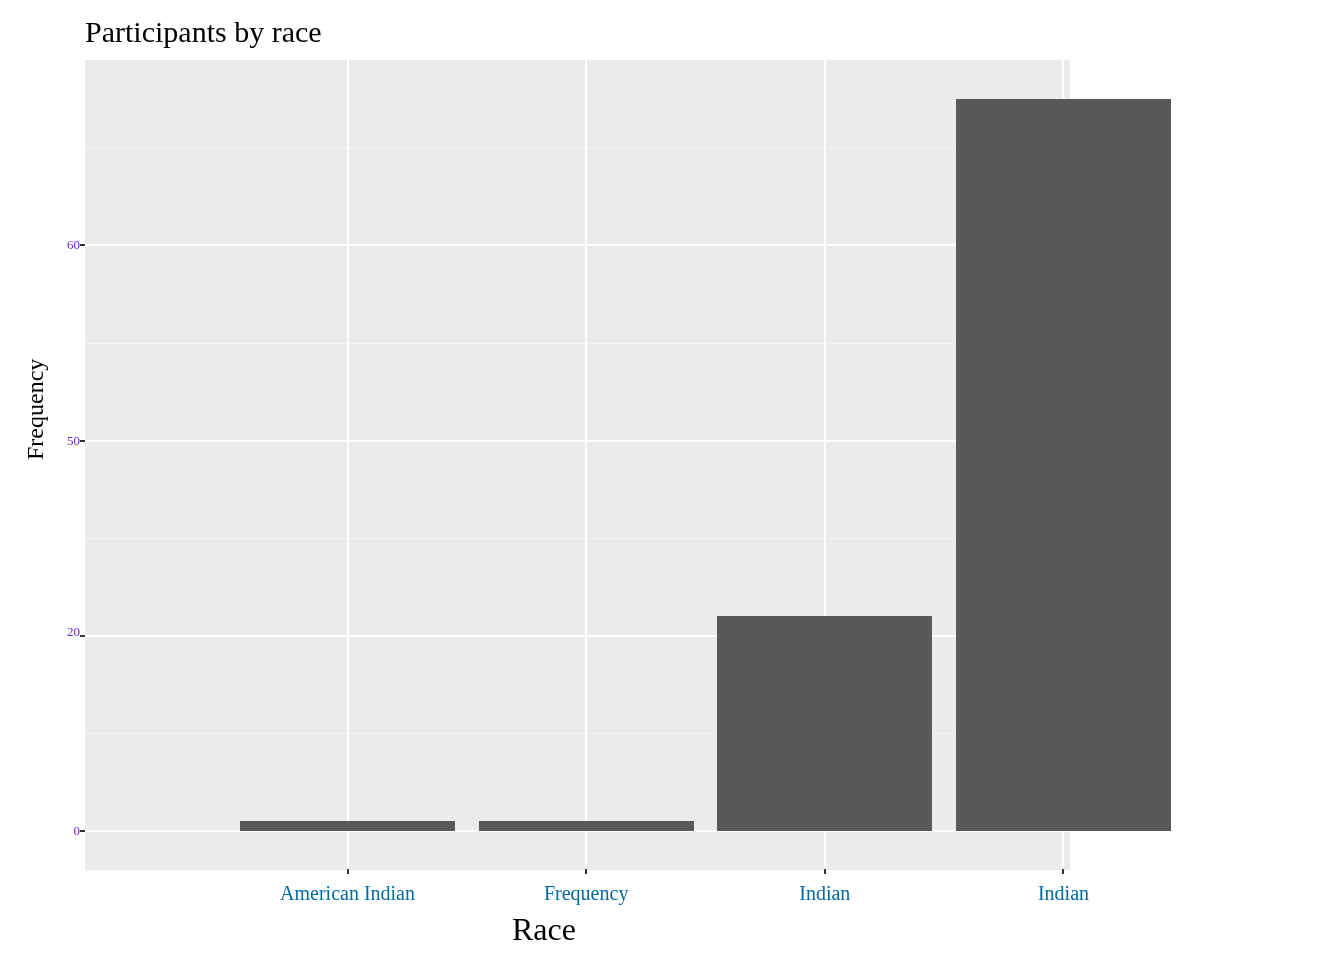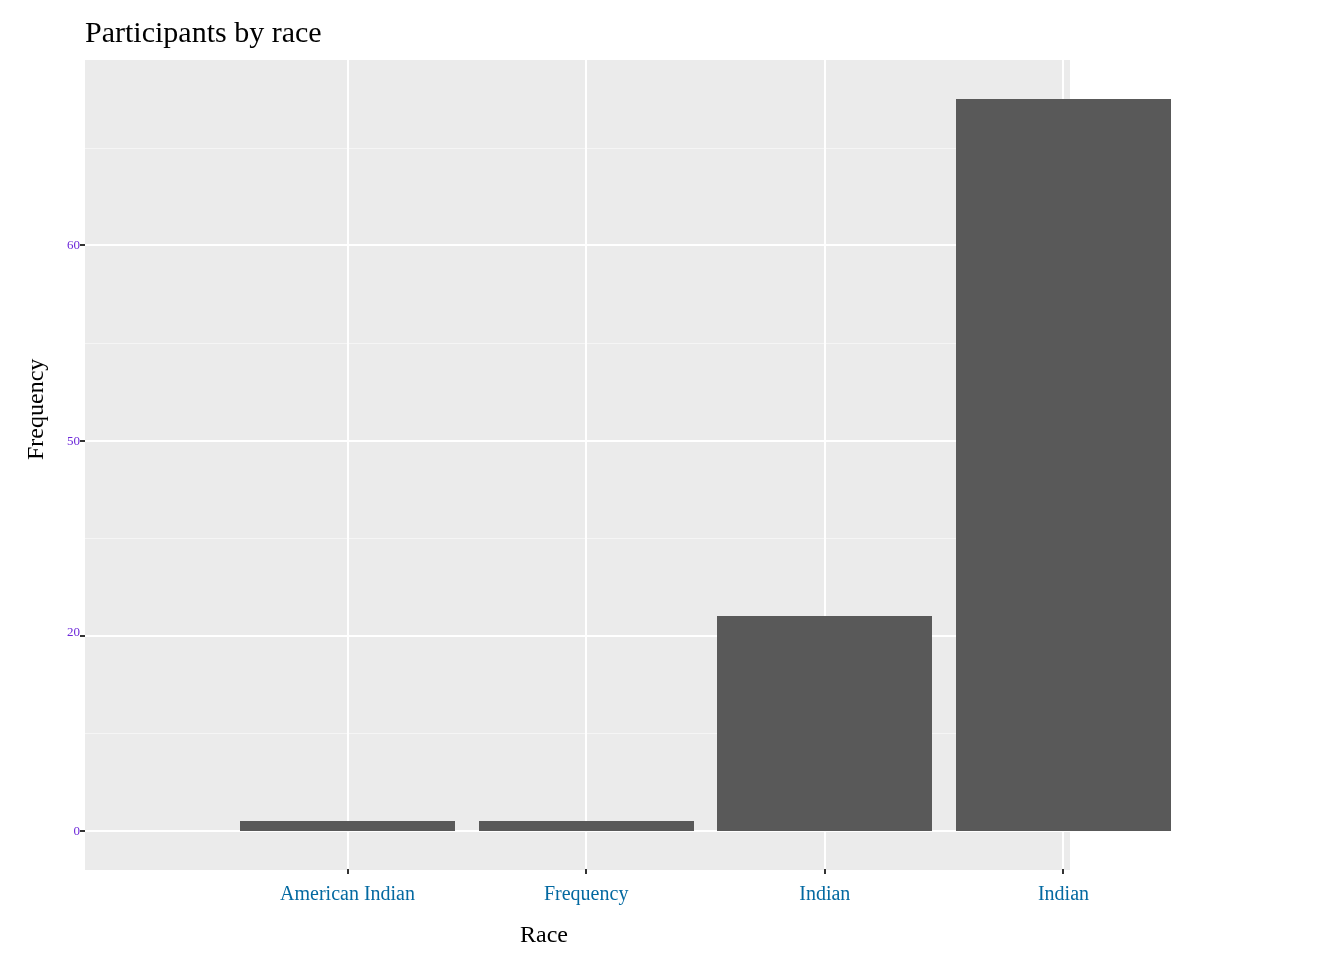--- a/index.html
+++ b/index.html
@@ -29,21 +29,21 @@
     transform: rotate(-90deg) translate(0, 0);
     transform-origin: left top;
     font-size: 24px;
     color: #000;
   }
   .x-axis-label {
     position: absolute;
     left: 50%;
     bottom: 12px;
     transform: translateX(-50%);
-    font-size: 24px;
+    font-size: 32px;
     color: #000;
   }
   .plot-area {
     position: absolute;
     left: 85px;
     top: 60px;
     right: 18px;
     bottom: 90px;
     background: #ebebeb;
   }

